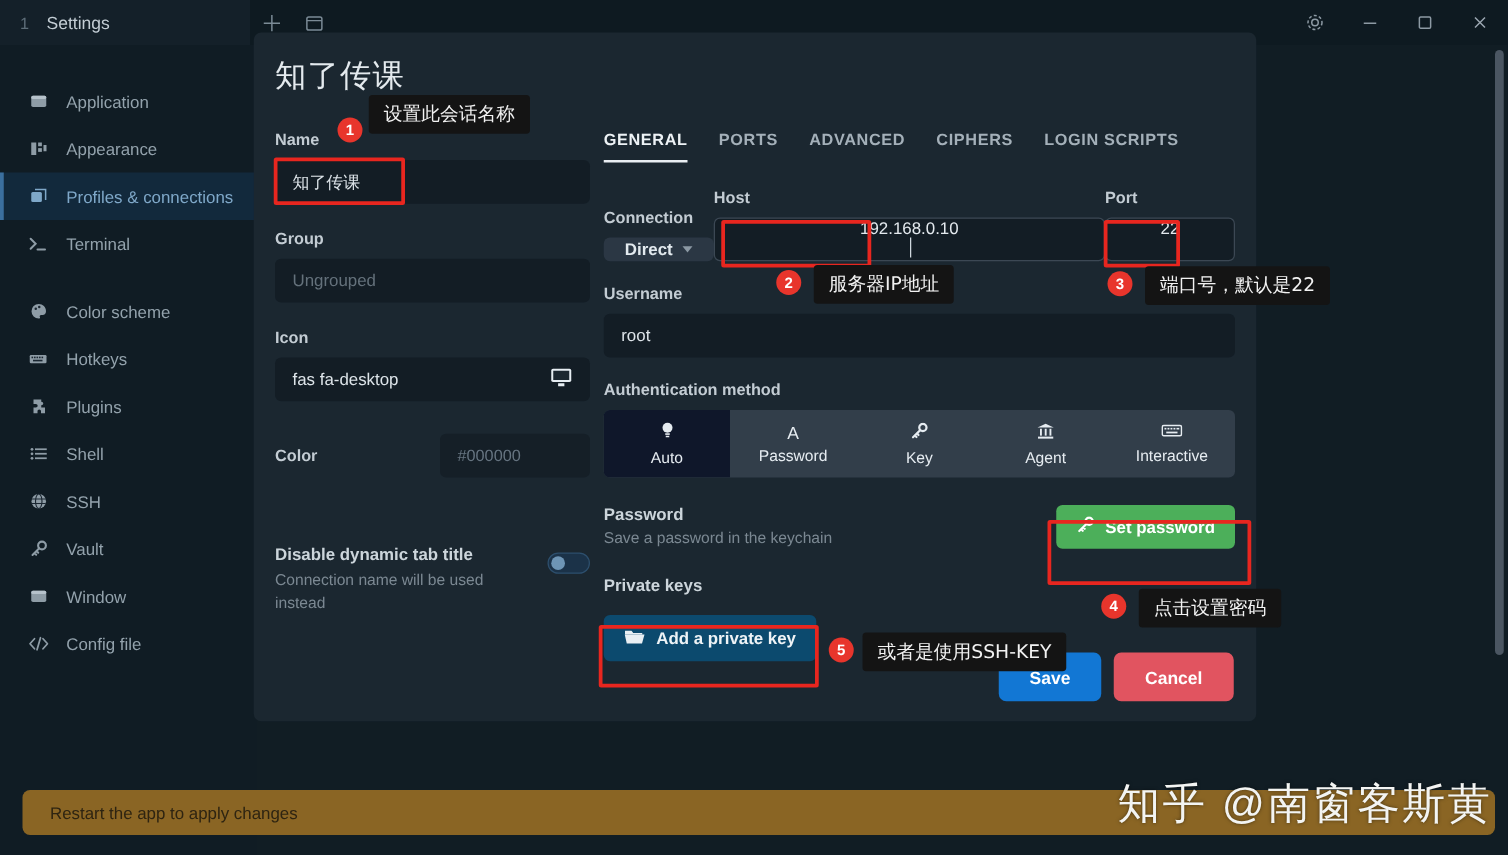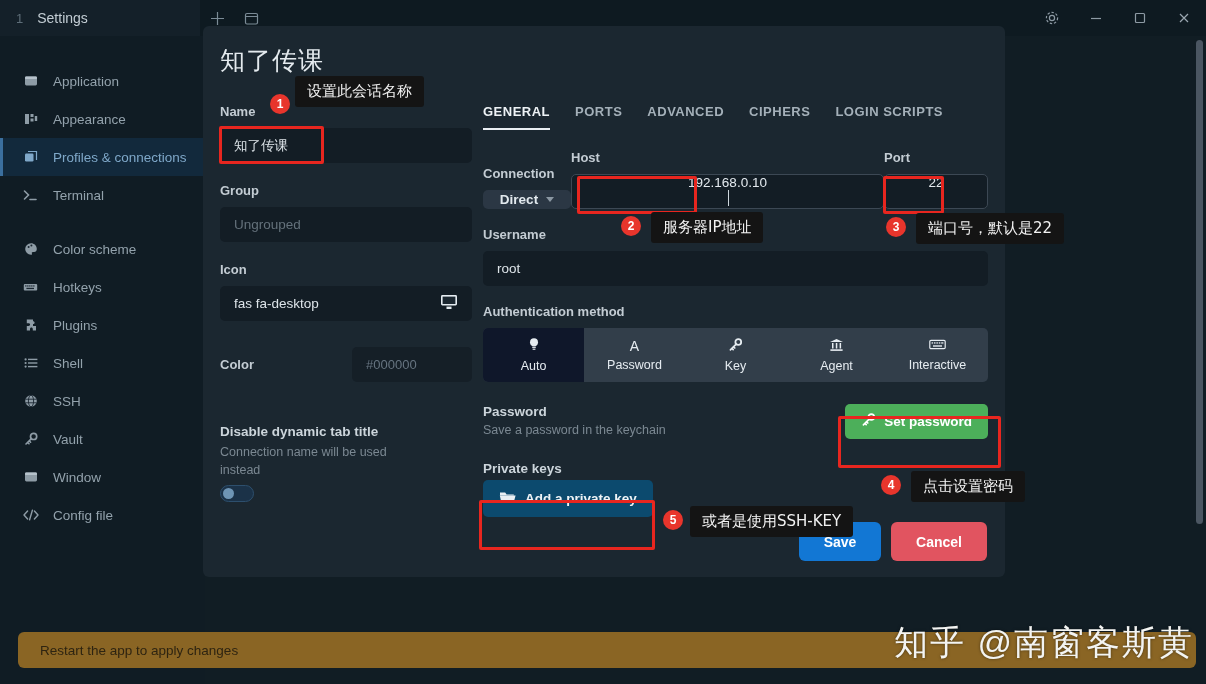--- a/index.html
+++ b/index.html
@@ -77,21 +77,21 @@
     color: #dde4e9; font-size: 13.5px;
   }
   .input.placeholder { color: #64717b; }
   .input.icon-right { justify-content: space-between; }
   .spacer12 { height: 20px; }
   .color-row { display: flex; align-items: center; justify-content: space-between; margin-top: 26px; }
   .color-swatch {
     width: 120px; height: 35px; background: #151f27; border-radius: 5px;
     display: flex; align-items: center; padding-left: 14px; color: #667480; font-size: 13px;
   }
-  .toggle-row { display: flex; align-items: flex-start; justify-content: space-between; margin-top: 42px; flex-direction: column; }
+  .toggle-row { display: flex; align-items: flex-start; justify-content: space-between; margin-top: 54px; }
   .toggle-txt { width: 180px; }
   .toggle-title { color: #ccd5db; font-size: 13.5px; font-weight: bold; margin-bottom: 4px; }
   .toggle-sub { color: #7b8892; font-size: 12.5px; line-height: 18px; }
   .switch {
     width: 34px; height: 17px; border-radius: 9px; background: #1b3248;
     border: 1px solid #2d4f6d; position: relative; margin-top: 6px; flex: none;
   }
   .switch .knob {
     position: absolute; left: 2px; top: 2px; width: 11px; height: 11px;
     border-radius: 50%; background: #6e95b5;
@@ -133,21 +133,21 @@
   }
   .auth-item.active { background: #0f172a; }
   .auth-gl { font-size: 14px; line-height: 14px; }
   .pw-row { display: flex; justify-content: space-between; align-items: flex-start; margin-top: 22px; }
   .pw-title { color: #ccd5db; font-size: 13.5px; font-weight: bold; margin-bottom: 4px; }
   .pw-sub { color: #7b8892; font-size: 12.5px; }
   .btn-green {
     background: #4caf5a; border-radius: 5px; height: 35px; padding: 0 16px;
     display: flex; align-items: center; gap: 8px; color: #fff; font-size: 13.5px; font-weight: bold;
   }
-  .pk-title { color: #ccd5db; font-size: 13.5px; font-weight: bold; margin-top: 22px; margin-bottom: 4px; }
+  .pk-title { color: #ccd5db; font-size: 13.5px; font-weight: bold; margin-top: 22px; margin-bottom: 16px; }
   .btn-grey {
     background: #0c4a6e; border-radius: 5px; height: 37px; padding: 0 16px;
     display: inline-flex; align-items: center; gap: 9px; color: #eef3f6; font-size: 13.5px; font-weight: bold;
   }
 
   
   .footer { position: absolute; right: 18px; bottom: 16px; display: flex; gap: 10px; }
   .btn-save {
     background: #1277d4; color: #fff; font-size: 14px; font-weight: bold;
     border-radius: 6px; width: 82px; height: 39px; display: flex; align-items: center; justify-content: center;

